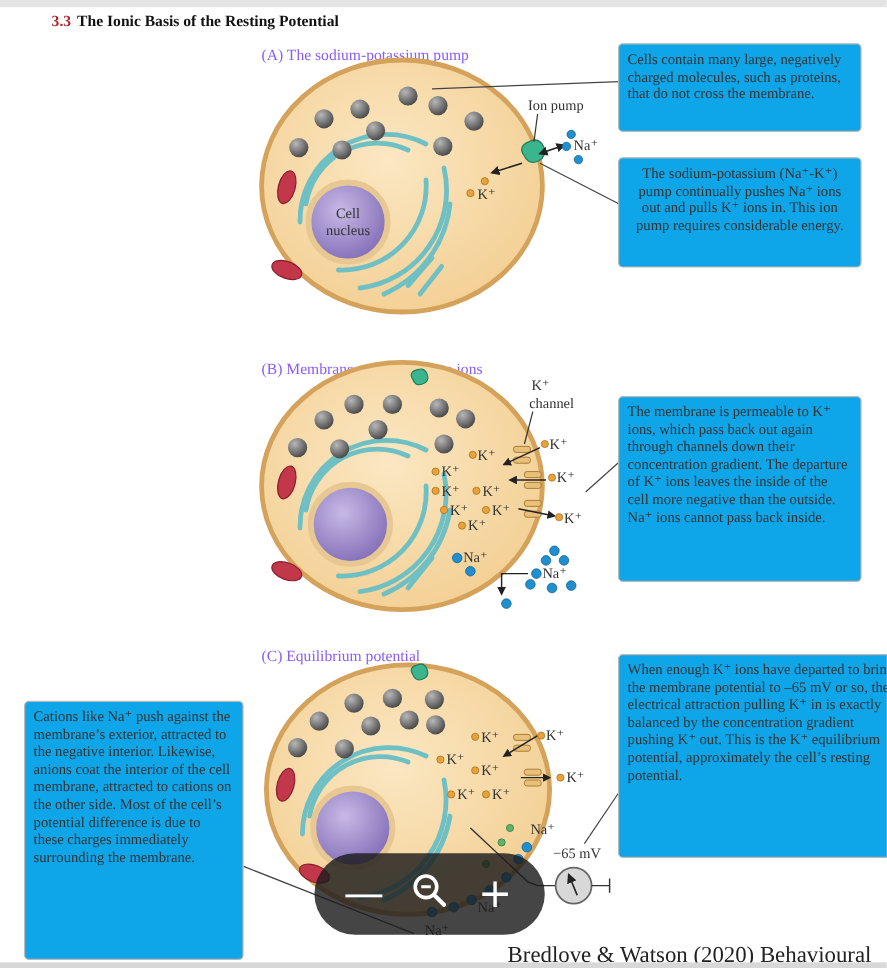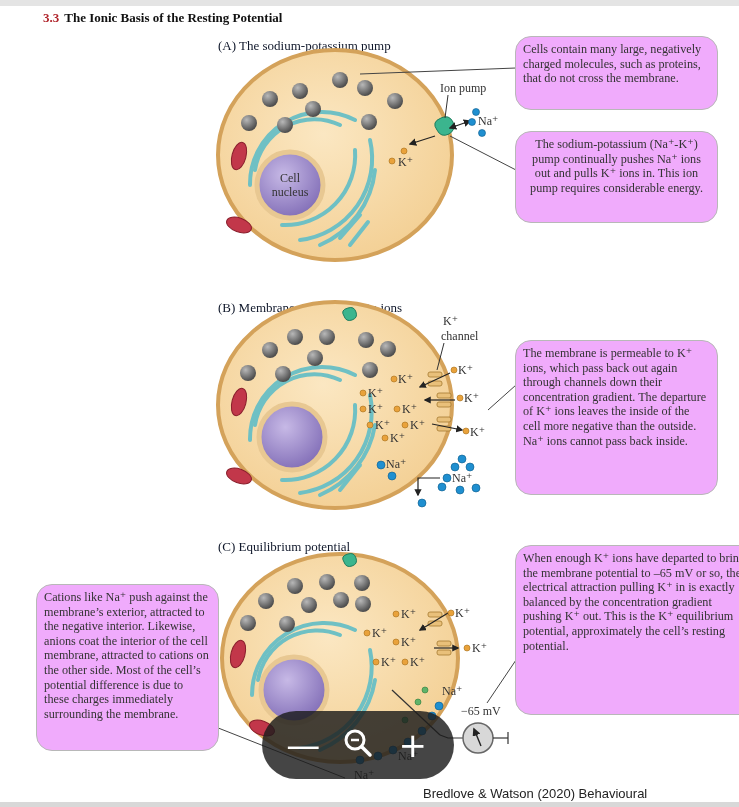--- a/index.html
+++ b/index.html
@@ -1,26 +1,26 @@
 <!DOCTYPE html>
 <html><head>
 <meta charset="utf-8">
 <style>
   html,body{margin:0;padding:0;}
   body{width:739px;height:807px;background:#fff;position:relative;overflow:hidden;font-family:"Liberation Serif","DejaVu Serif",serif;color:#2a2a2a;}
   .topbar{position:absolute;left:0;top:0;width:739px;height:6px;background:#e4e4e4;}
   .fig-title{position:absolute;left:21px;top:10px;font-size:13px;font-weight:bold;color:#111;margin-left:22px;}
   .fig-title .num{color:#b0232a;margin-right:5px;}
-  .panel-label{position:absolute;font-size:13px;color:#0f172a;}
-  .callout{position:absolute;border:1px solid #b8b8b8;border-radius:16px;background:#f0abfc;font-size:12.2px;line-height:14.6px;padding:5px 7px;color:#333;box-sizing:border-box;}
+  .panel-label{position:absolute;font-size:13px;color:#8b5cf6;}
+  .callout{position:absolute;border:1px solid #b8b8b8;border-radius:4px;background:#0ea5e9;font-size:12.2px;line-height:14.6px;padding:5px 7px;color:#333;box-sizing:border-box;}
   .diagram{position:absolute;left:0;top:0;}
   .lbl{font-family:"Liberation Serif","DejaVu Serif",serif;fill:#333;font-size:12px;}
   .zoombar{position:absolute;left:262px;top:711px;width:192px;height:68px;border-radius:34px;background:rgba(28,28,28,0.82);display:flex;align-items:center;justify-content:space-around;padding:0 14px;box-sizing:border-box;}
   .zb{color:#fff;font-family:"DejaVu Sans",sans-serif;font-size:34px;line-height:1;cursor:pointer;width:44px;text-align:center;}
-  .citation{position:absolute;left:423px;top:786px;font-family:Liberation Sans, sans-serif;font-size:13px;color:#222;white-space:nowrap;}
+  .citation{position:absolute;left:423px;top:786px;font-family:Liberation Serif, serif;font-size:19px;color:#222;white-space:nowrap;}
   .bottombar{position:absolute;left:0;top:802px;width:739px;height:5px;background:#d8d8d8;}
 </style>
 </head>
 <body>
 
 <div class="topbar"></div>
 
 <div class="fig-title">
   <span class="num">3.3</span><span>The Ionic Basis of the Resting Potential</span>
 </div>
@@ -256,23 +256,23 @@
     <line x1="493" y1="738" x2="508" y2="738" stroke="#333" stroke-width="1.2"></line>
     <line x1="508" y1="732" x2="508" y2="744" stroke="#333" stroke-width="1.2"></line>
     <text class="lbl" x="461" y="715">−65 mV</text>
     <line x1="487" y1="703" x2="516" y2="660" stroke="#444" stroke-width="1"></line>
     <line x1="203" y1="722" x2="345" y2="778" stroke="#444" stroke-width="1"></line>
   </g>
 </svg>
 
 <div class="callout" style="left:515px;top:36px;width:203px;height:74px;">Cells contain many large, negatively charged molecules, such as proteins, that do not cross the membrane.</div>
 <div class="callout" style="left:515px;top:131px;width:203px;height:92px;text-align:center;">The sodium-potassium (Na⁺-K⁺) pump continually pushes Na⁺ ions out and pulls K⁺ ions in. This ion pump requires considerable energy.</div>
-<div class="callout" style="left:515px;top:330px;width:203px;height:155px;margin-top:10px;">The membrane is permeable to K⁺ ions, which pass back out again through channels down their concentration gradient. The departure of K⁺ ions leaves the inside of the cell more negative than the outside. Na⁺ ions cannot pass back inside.</div>
+<div class="callout" style="left:515px;top:330px;width:203px;height:155px;">The membrane is permeable to K⁺ ions, which pass back out again through channels down their concentration gradient. The departure of K⁺ ions leaves the inside of the cell more negative than the outside. Na⁺ ions cannot pass back inside.</div>
 <div class="callout" style="left:515px;top:545px;width:244px;height:170px;">When enough K⁺ ions have departed to bring the membrane potential to –65 mV or so, the electrical attraction pulling K⁺ in is exactly balanced by the concentration gradient pushing K⁺ out. This is the K⁺ equilibrium potential, approximately the cell’s resting potential.</div>
-<div class="callout" style="left:36px;top:584px;width:183px;height:167px;">Cations like Na⁺ push against the membrane’s exterior, attracted to the negative interior. Likewise, anions coat the interior of the cell membrane, attracted to cations on the other side. Most of the cell’s potential difference is due to these charges immediately surrounding the membrane.</div>
+<div class="callout" style="left:20px;top:584px;width:183px;height:216px;">Cations like Na⁺ push against the membrane’s exterior, attracted to the negative interior. Likewise, anions coat the interior of the cell membrane, attracted to cations on the other side. Most of the cell’s potential difference is due to these charges immediately surrounding the membrane.</div>
 
 <div class="zoombar">
   <span class="zb">—</span>
   <span class="zb">
     <svg width="32" height="32" viewBox="0 0 32 32">
       <circle cx="13" cy="13" r="9" fill="none" stroke="#fff" stroke-width="3"></circle>
       <line x1="9" y1="13" x2="17" y2="13" stroke="#fff" stroke-width="2.5"></line>
       <line x1="20" y1="20" x2="28" y2="28" stroke="#fff" stroke-width="3.5" stroke-linecap="round"></line>
     </svg>
   </span>

